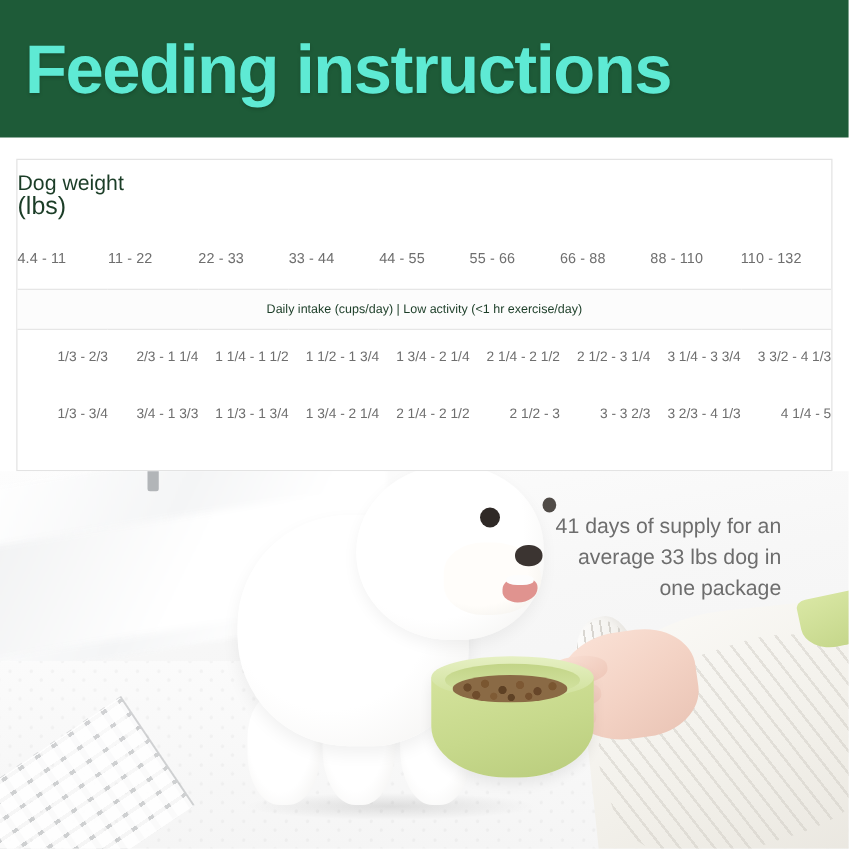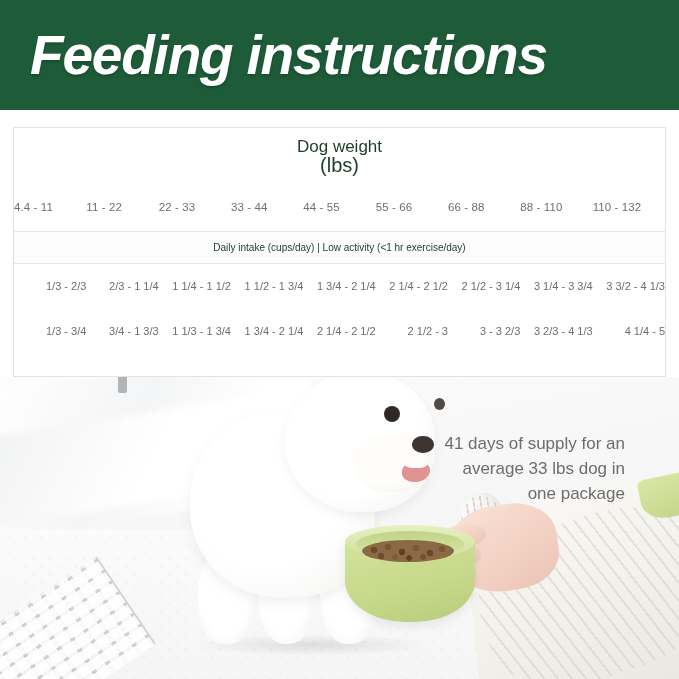--- a/index.html
+++ b/index.html
@@ -11,43 +11,41 @@
     overflow:hidden;
   }
 
   
   .header-band{
     position:absolute; left:0; top:0; width:679px; height:110px;
     background:#1e5b38;
     display:flex; align-items:center;
   }
   .header-title{
-    color:#ffffff;
+    color:#5eead4;
     font-size:55px;
     font-weight:bold;
     letter-spacing:-1.2px;
-    padding-left:30px;
+    padding-left:20px;
     line-height:1;
     text-shadow:0 2px 3px rgba(0,0,0,0.18);
     white-space:nowrap;
-    font-style:italic;
   }
 
   
   .table-wrap{
     position:absolute; left:13px; top:127px; width:653px; height:250px;
     background:#ffffff;
     border:1px solid #e3e3e3;
   }
   .tbl{ width:100%; border-collapse:collapse; table-layout:fixed; }
   .tbl td{ padding:0; }
 
   .dogweight-cell{
     height:56px;
-    text-align:center;
     vertical-align:middle;
     color:#1b3d27;
     font-size:17px;
     line-height:19px;
     padding-top:6px;
   }
   .dogweight-sub{ display:block; font-size:20px; }
 
   .weight-row td{
     height:47px;
@@ -279,21 +277,20 @@
   }
 
   
   .caption{
     position:absolute; left:380px; top:408px; width:245px;
     text-align:right;
     color:#6d6d6d;
     font-size:17px;
     line-height:25px;
     white-space:pre-line;
-    margin-top:23px;
   }
 </style>
 </head>
 <body>
 
 <div class="header-band">
   <div class="header-title">Feeding instructions</div>
 </div>
 
 <div class="table-wrap">

